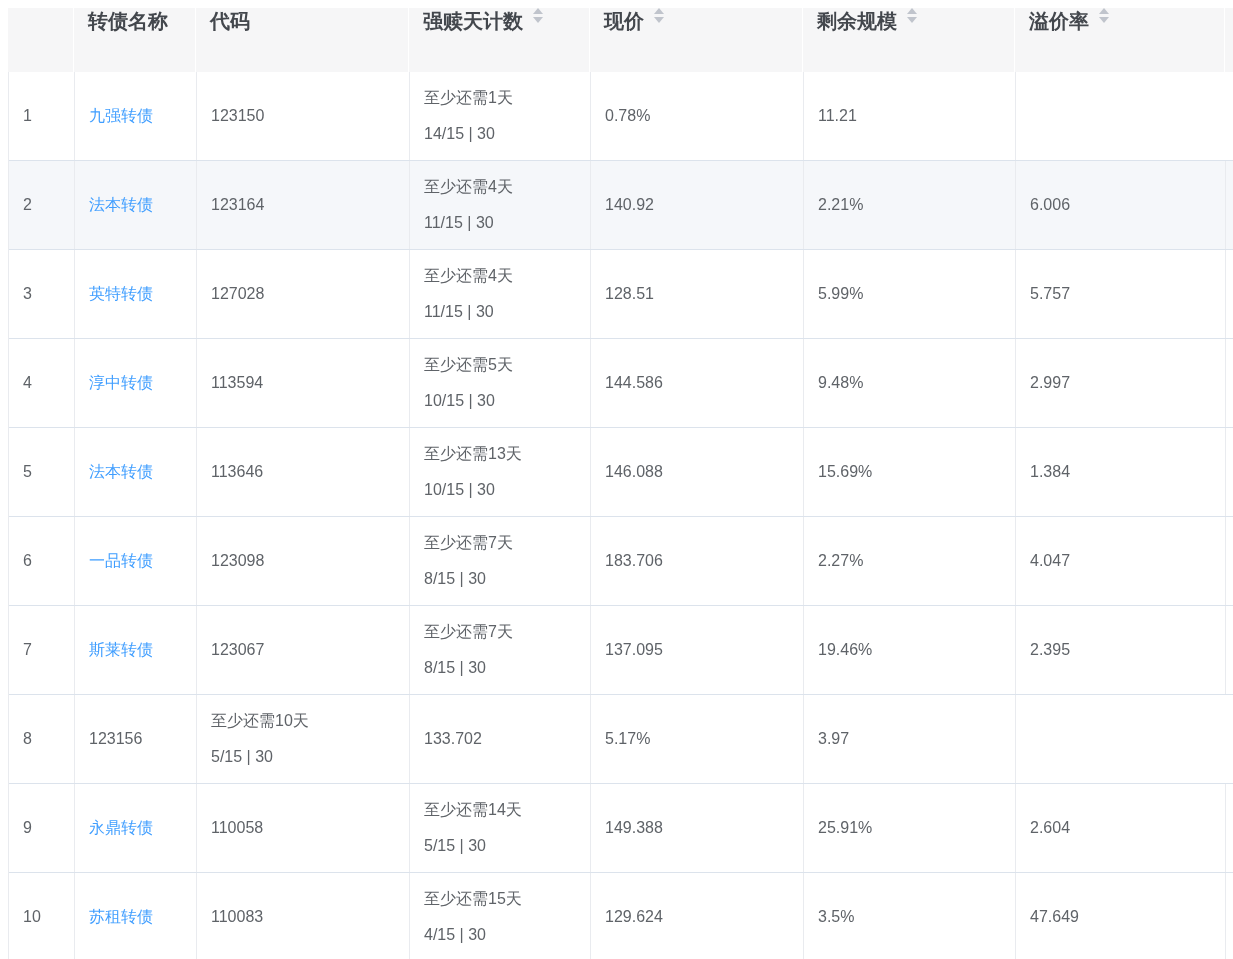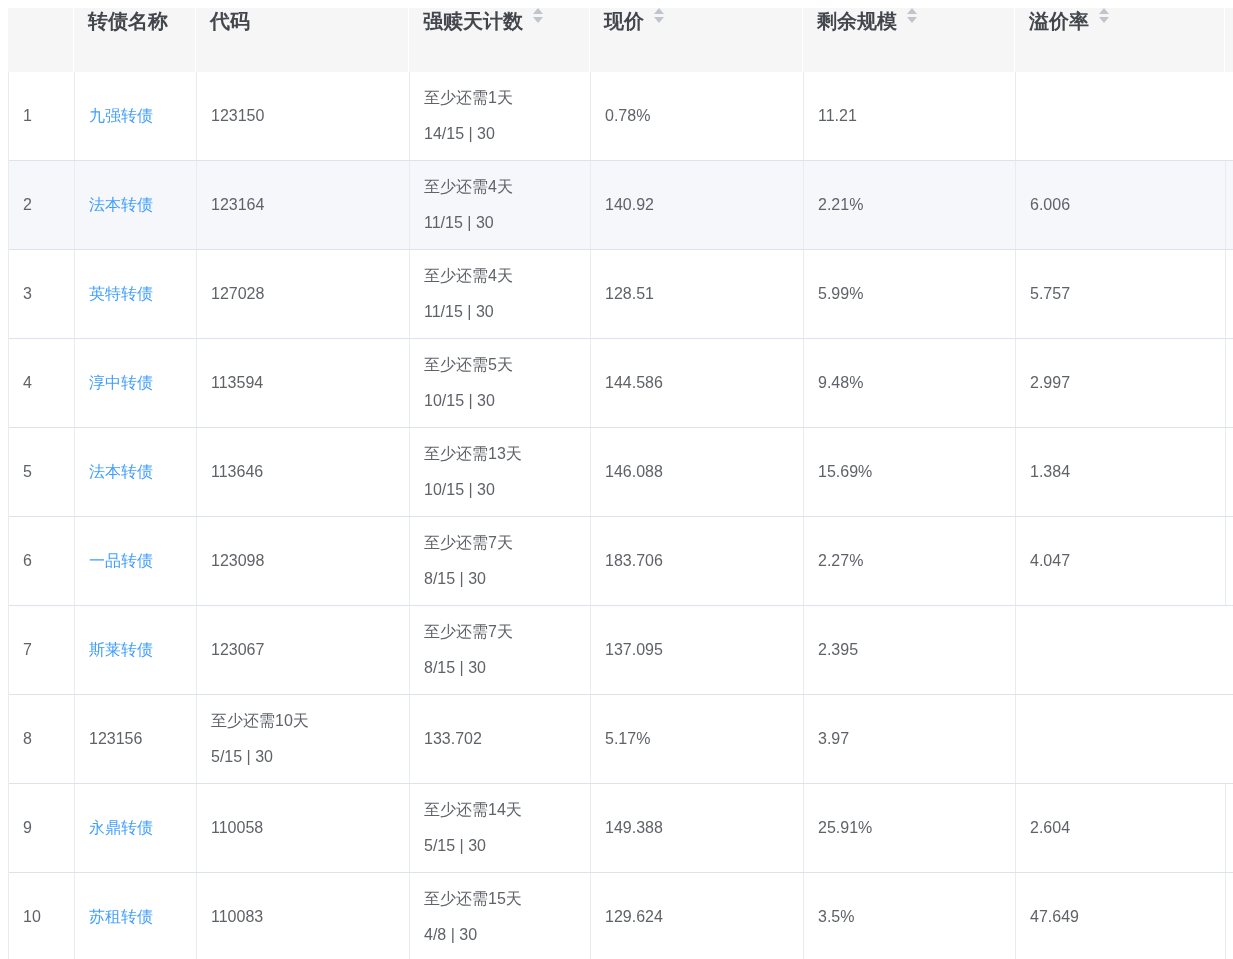--- a/index.html
+++ b/index.html
@@ -262,20 +262,23 @@
       <span class="line">123067</span>
     </div>
     <div class="cell">
       <span class="line">至少还需7天</span>
       <span class="line">8/15 | 30</span>
     </div>
     <div class="cell">
       <span class="line">137.095</span>
     </div>
     <div class="cell">
+      <span class="line">19.46%</span>
+    </div>
+    <div class="cell">
       <span class="line">2.395</span>
     </div>
     <div class="cell"></div>
   </div>
       <div class="row grid-row">
     <div class="cell">
       <span class="line">8</span>
     </div>
     <div class="cell">
       <span class="line">123156</span>
@@ -325,21 +328,21 @@
       <span class="line">10</span>
     </div>
     <div class="cell">
       <a class="link line">苏租转债</a>
     </div>
     <div class="cell">
       <span class="line">110083</span>
     </div>
     <div class="cell">
       <span class="line">至少还需15天</span>
-      <span class="line">4/8 | 30</span>
+      <span class="line">4/15 | 30</span>
     </div>
     <div class="cell">
       <span class="line">129.624</span>
     </div>
     <div class="cell">
       <span class="line">3.5%</span>
     </div>
     <div class="cell">
       <span class="line">47.649</span>
     </div>

